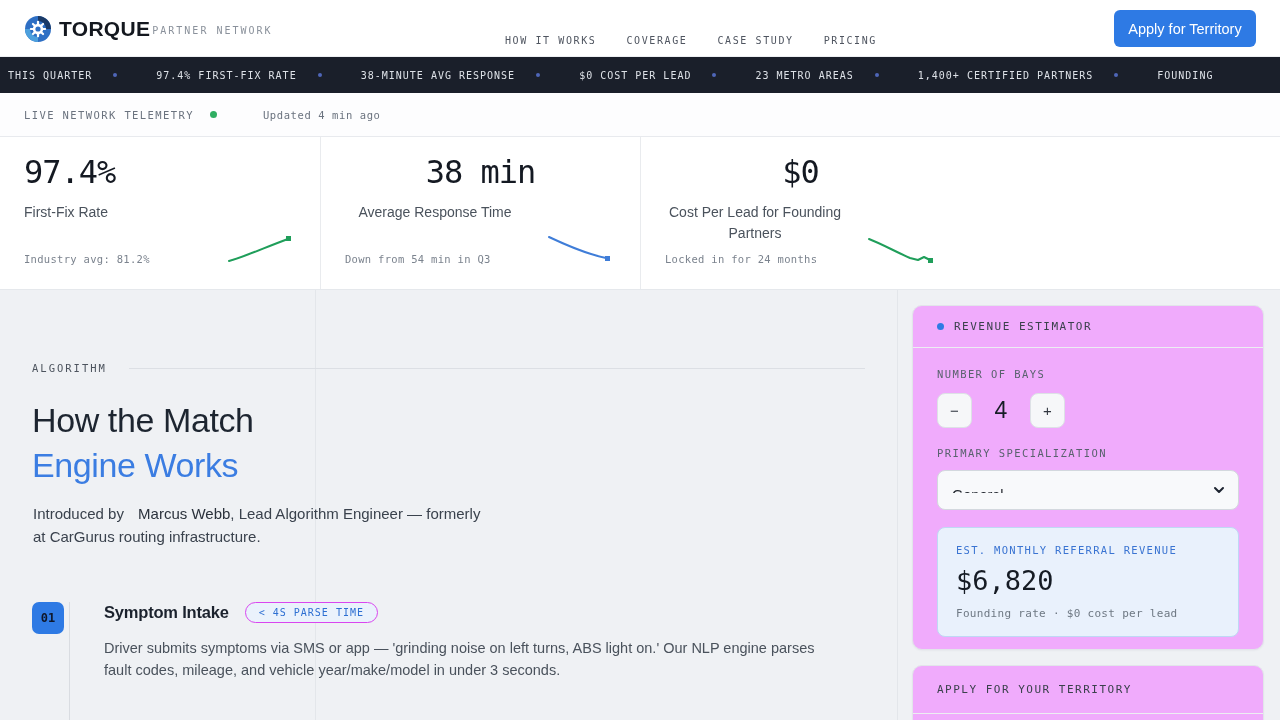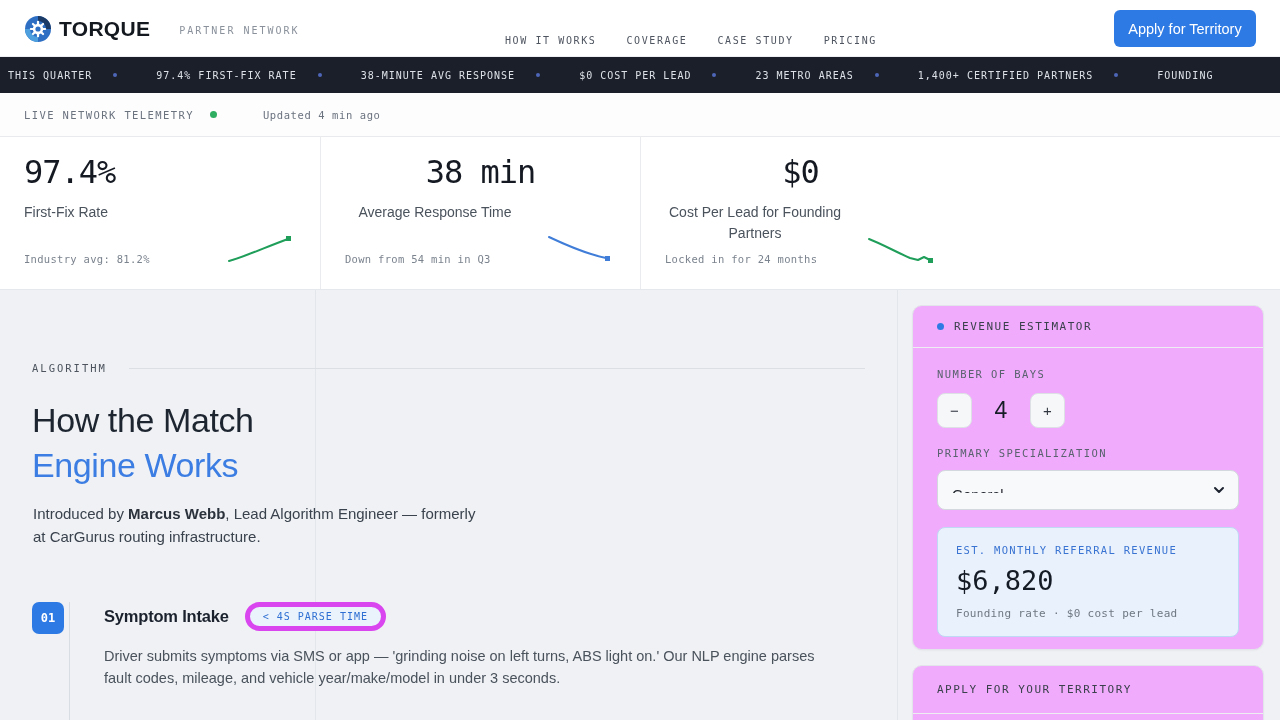--- a/index.html
+++ b/index.html
@@ -10,21 +10,21 @@
   }
   .mono { font-family:"DejaVu Sans Mono","Liberation Mono",monospace; }
 
   
   .topbar { position:absolute; left:0; top:0; width:1280px; height:57px;
     background:#ffffff; border-bottom:1px solid #edeff2; }
   .logo-group { position:absolute; left:24px; top:14px; height:29px; display:flex; align-items:center; cursor:pointer; }
   .logo-badge { width:28px; height:28px; display:inline-block; }
   .brand { font-size:21px; font-weight:700; color:#14181f; letter-spacing:.3px; margin-left:7px; }
   .brand-suffix { font-family:"DejaVu Sans Mono","Liberation Mono",monospace;
-    font-size:10px; letter-spacing:2px; color:#8a919b; margin-left:29px; padding-top:4px; }
+    font-size:10px; letter-spacing:2px; color:#8a919b; margin-left:2px; padding-top:4px; }
   .nav { position:absolute; left:505px; top:12px; height:57px; display:flex; align-items:center; gap:30px; }
   .nav a { font-family:"DejaVu Sans Mono","Liberation Mono",monospace; font-size:10px;
     letter-spacing:1.6px; color:#4f5560; text-decoration:none; cursor:pointer; }
   .cta-btn { position:absolute; right:24px; top:10px; width:142px; height:37px;
     background:#2e7ae4; color:#fff; font-size:14.5px; border:none; border-radius:6px;
     font-family:"Liberation Sans",sans-serif; cursor:pointer;text-align:center; }
 
   
   .ticker { position:absolute; left:0; top:57px; width:1280px; height:36px; background:#1a1f2a;
     display:flex; align-items:center; padding-left:8px; overflow:hidden; white-space:nowrap; }
@@ -67,33 +67,33 @@
   .kicker { font-family:"DejaVu Sans Mono","Liberation Mono",monospace; font-size:10.5px;
     letter-spacing:2px; color:#4d545e; margin-right:22px; }
   .kicker-rule { flex:1; height:1px; background:#dcdfe4; }
 
   .headline { position:absolute; left:32px; top:108px; font-size:34px; line-height:45px;
     font-weight:500; letter-spacing:-.4px; color:#1d2530; }
   .headline .accent { color:#3b7de2; }
 
   .intro { position:absolute; left:33px; top:212px; width:450px; font-size:15px;
     line-height:23px; color:#3a424d; }
-  .intro b { font-weight:700; color:#2b323c; }
+  .intro b { font-weight:400; color:#2b323c;margin-left:10px; }
 
   .step { position:absolute; left:32px; top:312px; width:800px; }
   .step-badge { position:absolute; left:0; top:0; width:32px; height:32px; border-radius:7px;
-    background:#2e7ae4; color:#ffffff; display:flex; align-items:center; justify-content:center;
+    background:#2e7ae4; color:#0f172a; display:flex; align-items:center; justify-content:center;
     font-family:"DejaVu Sans Mono","Liberation Mono",monospace; font-size:12px; font-weight:700; }
   .step-line { position:absolute; left:37px; top:0; width:1px; height:118px; background:#d9dce1; }
   .step-body { position:absolute; left:72px; top:0; width:728px; }
   .step-head { display:flex; align-items:center; }
   .step-title { font-size:16.5px; font-weight:700; color:#1b222d; letter-spacing:-.2px; }
   .pill { margin-left:16px; font-family:"DejaVu Sans Mono","Liberation Mono",monospace;
     font-size:10px; letter-spacing:1px; color:#2d6fd2; background:#eaf2fc;
-    border:5px solid #d946ef; border-radius:999px; padding:4px 13px; }
+    border:1px solid #d946ef; border-radius:999px; padding:4px 13px; }
   .step-desc { margin-top:15px; font-size:14.5px; line-height:21.5px; color:#4a525c; }
 
   
   .panel { position:absolute; left:912px; width:352px; background:#f0abfc;
     border:1px solid #e2e5ea; border-radius:10px; box-shadow:0 1px 2px rgba(18,26,40,.04); }
   .panel-head { height:42px; display:flex; align-items:center; padding:0 24px;
     border-bottom:1px solid #eceef2; }
   .panel-head .pdot { width:7px; height:7px; border-radius:50%; background:#2e7ae4; margin-right:10px; }
   .panel-title { font-family:"DejaVu Sans Mono","Liberation Mono",monospace; font-size:11px;
     letter-spacing:1.5px; color:#3a414c; }

